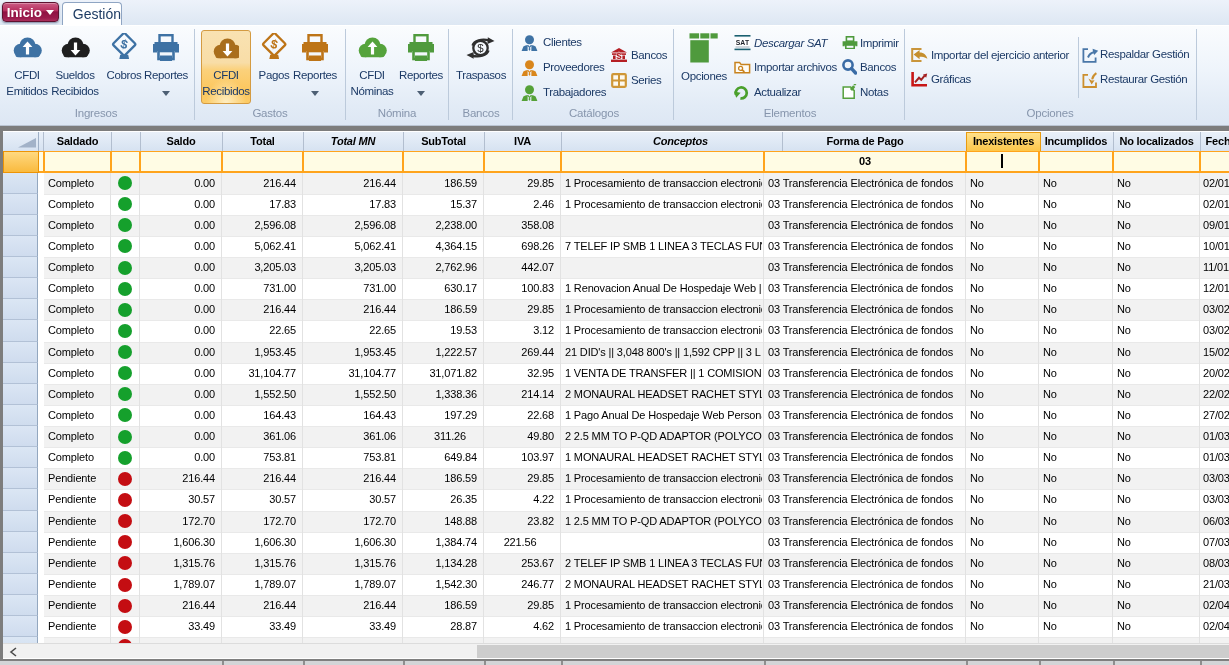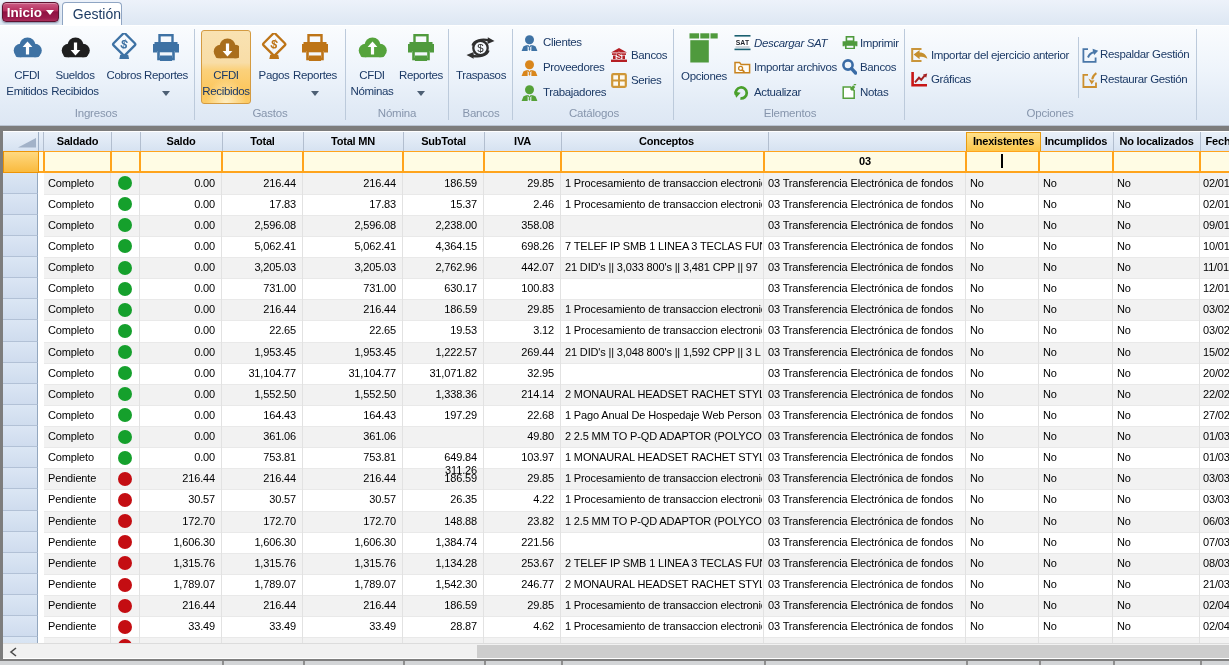--- a/index.html
+++ b/index.html
@@ -231,24 +231,25 @@
 <div class="a" style="left:3px;top:131.5px;width:1226px;height:19.5px;background:linear-gradient(180deg,#e9f0f9,#d6e2f1);"></div>
 <div class="a" style="left:3px;top:131.5px;width:36px;height:19.5px;border-right:1px solid #9fb0c6;"><svg width="36" height="19">
       <polygon points="33,6 33,15.5 15,15.5" fill="#a2b2c8"></polygon>
     </svg></div>
 <div class="a" style="left:39px;top:131.5px;width:5px;height:19.5px;border-right:1px solid #b2becf;"></div>
 <div class="a" style="left:44px;top:131.5px;width:1185px;height:19.5px;">
 <div class="hc" style="left:0px;width:67px;">Saldado</div>
 <div class="hc" style="left:67px;width:29px;"></div>
 <div class="hc" style="left:96px;width:82px;">Saldo</div>
 <div class="hc" style="left:178px;width:81px;">Total</div>
-<div class="hc" style="left:259px;width:100px;">Total MN</div>
+<div class="hc" style="left:259px;width:100px;font-style:italic;">Total MN</div>
 <div class="hc" style="left:359px;width:81px;">SubTotal</div>
 <div class="hc" style="left:440px;width:77px;">IVA</div>
-<div class="hc" style="left:521px;width:203px;">Conceptos</div>
+<div class="hc" style="left:535px;width:203px;font-style:italic;">Conceptos</div>
+<div class="hc" style="left:720px;width:202px;">Forma de Pago</div>
 <div class="hc" style="left:922px;width:73px;background:linear-gradient(180deg,#ffe18a,#fcc446);border:1.5px solid #e89b10;line-height:17px;">Inexistentes</div>
 <div class="hc" style="left:995px;width:74px;">Incumplidos</div>
 <div class="hc" style="left:1069px;width:87px;">No localizados</div>
 <div class="hc" style="left:1156px;width:42px;">Fecha</div>
 </div>
 <div class="a" style="left:3px;top:151.0px;width:1226px;height:19.5px;background:#fffce4;border-top:1.5px solid #ffa41c;"></div>
 <div class="a" style="left:3px;top:170.5px;width:1226px;height:2px;background:#ffa41c;"></div>
 <div class="a" style="left:3px;top:151.0px;width:36px;height:21.5px;background:linear-gradient(180deg,#ffd981,#f9ba3e);border:1px solid #ed9405;"></div>
 <div class="a" style="left:43px;top:151.0px;width:2px;height:19.5px;background:#ffa41c;"></div>
 <div class="a" style="left:110px;top:151.0px;width:2px;height:19.5px;background:#ffa41c;"></div>
@@ -363,33 +364,33 @@
 <div class="cell" style="left:999px;top:63.39px;width:60px;">No</div>
 <div class="cell" style="left:1073px;top:63.39px;width:60px;">No</div>
 <div class="cell" style="left:1159px;top:63.39px;width:28px;">10/01</div>
 <div class="cell" style="left:4px;top:84.52px;width:60px;">Completo</div>
 <div class="a" style="left:74px;top:88.08px;width:14px;height:14px;border-radius:50%;background:#15a02c;"></div>
 <div class="cell num" style="left:98px;top:84.52px;width:73px;">0.00</div>
 <div class="cell num" style="left:180px;top:84.52px;width:72px;">3,205.03</div>
 <div class="cell num" style="left:261px;top:84.52px;width:91px;">3,205.03</div>
 <div class="cell num" style="left:361px;top:84.52px;width:72px;">2,762.96</div>
 <div class="cell num" style="left:442px;top:84.52px;width:68px;">442.07</div>
-<div class="cell" style="left:521px;top:84.52px;width:197px;">21 DID's || 3,033 800's || 3,481 CPP || 97</div>
 <div class="cell" style="left:724px;top:84.52px;width:196px;">03 Transferencia Electrónica de fondos</div>
 <div class="cell" style="left:926px;top:84.52px;width:60px;">No</div>
 <div class="cell" style="left:999px;top:84.52px;width:60px;">No</div>
 <div class="cell" style="left:1073px;top:84.52px;width:60px;">No</div>
 <div class="cell" style="left:1159px;top:84.52px;width:28px;">11/01</div>
 <div class="cell" style="left:4px;top:105.65px;width:60px;">Completo</div>
 <div class="a" style="left:74px;top:109.21px;width:14px;height:14px;border-radius:50%;background:#15a02c;"></div>
 <div class="cell num" style="left:98px;top:105.65px;width:73px;">0.00</div>
 <div class="cell num" style="left:180px;top:105.65px;width:72px;">731.00</div>
 <div class="cell num" style="left:261px;top:105.65px;width:91px;">731.00</div>
 <div class="cell num" style="left:361px;top:105.65px;width:72px;">630.17</div>
 <div class="cell num" style="left:442px;top:105.65px;width:68px;">100.83</div>
+<div class="cell" style="left:521px;top:105.65px;width:197px;">1 Renovacion Anual De Hospedaje Web |</div>
 <div class="cell" style="left:724px;top:105.65px;width:196px;">03 Transferencia Electrónica de fondos</div>
 <div class="cell" style="left:926px;top:105.65px;width:60px;">No</div>
 <div class="cell" style="left:999px;top:105.65px;width:60px;">No</div>
 <div class="cell" style="left:1073px;top:105.65px;width:60px;">No</div>
 <div class="cell" style="left:1159px;top:105.65px;width:28px;">12/01</div>
 <div class="cell" style="left:4px;top:126.78px;width:60px;">Completo</div>
 <div class="a" style="left:74px;top:130.34px;width:14px;height:14px;border-radius:50%;background:#15a02c;"></div>
 <div class="cell num" style="left:98px;top:126.78px;width:73px;">0.00</div>
 <div class="cell num" style="left:180px;top:126.78px;width:72px;">216.44</div>
 <div class="cell num" style="left:261px;top:126.78px;width:91px;">216.44</div>
@@ -427,20 +428,21 @@
 <div class="cell" style="left:999px;top:169.04px;width:60px;">No</div>
 <div class="cell" style="left:1073px;top:169.04px;width:60px;">No</div>
 <div class="cell" style="left:1159px;top:169.04px;width:28px;">15/02</div>
 <div class="cell" style="left:4px;top:190.17px;width:60px;">Completo</div>
 <div class="a" style="left:74px;top:193.73px;width:14px;height:14px;border-radius:50%;background:#15a02c;"></div>
 <div class="cell num" style="left:98px;top:190.17px;width:73px;">0.00</div>
 <div class="cell num" style="left:180px;top:190.17px;width:72px;">31,104.77</div>
 <div class="cell num" style="left:261px;top:190.17px;width:91px;">31,104.77</div>
 <div class="cell num" style="left:361px;top:190.17px;width:72px;">31,071.82</div>
 <div class="cell num" style="left:442px;top:190.17px;width:68px;">32.95</div>
+<div class="cell" style="left:521px;top:190.17px;width:197px;">1 VENTA DE TRANSFER || 1 COMISION</div>
 <div class="cell" style="left:724px;top:190.17px;width:196px;">03 Transferencia Electrónica de fondos</div>
 <div class="cell" style="left:926px;top:190.17px;width:60px;">No</div>
 <div class="cell" style="left:999px;top:190.17px;width:60px;">No</div>
 <div class="cell" style="left:1073px;top:190.17px;width:60px;">No</div>
 <div class="cell" style="left:1159px;top:190.17px;width:28px;">20/02</div>
 <div class="cell" style="left:4px;top:211.30px;width:60px;">Completo</div>
 <div class="a" style="left:74px;top:214.86px;width:14px;height:14px;border-radius:50%;background:#15a02c;"></div>
 <div class="cell num" style="left:98px;top:211.30px;width:73px;">0.00</div>
 <div class="cell num" style="left:180px;top:211.30px;width:72px;">1,552.50</div>
 <div class="cell num" style="left:261px;top:211.30px;width:91px;">1,552.50</div>
@@ -463,21 +465,21 @@
 <div class="cell" style="left:724px;top:232.43px;width:196px;">03 Transferencia Electrónica de fondos</div>
 <div class="cell" style="left:926px;top:232.43px;width:60px;">No</div>
 <div class="cell" style="left:999px;top:232.43px;width:60px;">No</div>
 <div class="cell" style="left:1073px;top:232.43px;width:60px;">No</div>
 <div class="cell" style="left:1159px;top:232.43px;width:28px;">27/02</div>
 <div class="cell" style="left:4px;top:253.56px;width:60px;">Completo</div>
 <div class="a" style="left:74px;top:257.12px;width:14px;height:14px;border-radius:50%;background:#15a02c;"></div>
 <div class="cell num" style="left:98px;top:253.56px;width:73px;">0.00</div>
 <div class="cell num" style="left:180px;top:253.56px;width:72px;">361.06</div>
 <div class="cell num" style="left:261px;top:253.56px;width:91px;">361.06</div>
-<div class="cell num" style="left:361px;top:253.56px;width:72px;margin-top:34px;">311.26</div>
+<div class="cell num" style="left:350px;top:253.56px;width:72px;">311.26</div>
 <div class="cell num" style="left:442px;top:253.56px;width:68px;">49.80</div>
 <div class="cell" style="left:521px;top:253.56px;width:197px;">2 2.5 MM TO P-QD ADAPTOR (POLYCOM</div>
 <div class="cell" style="left:724px;top:253.56px;width:196px;">03 Transferencia Electrónica de fondos</div>
 <div class="cell" style="left:926px;top:253.56px;width:60px;">No</div>
 <div class="cell" style="left:999px;top:253.56px;width:60px;">No</div>
 <div class="cell" style="left:1073px;top:253.56px;width:60px;">No</div>
 <div class="cell" style="left:1159px;top:253.56px;width:28px;">01/03</div>
 <div class="cell" style="left:4px;top:274.69px;width:60px;">Completo</div>
 <div class="a" style="left:74px;top:278.25px;width:14px;height:14px;border-radius:50%;background:#15a02c;"></div>
 <div class="cell num" style="left:98px;top:274.69px;width:73px;">0.00</div>
@@ -529,21 +531,21 @@
 <div class="cell" style="left:926px;top:338.08px;width:60px;">No</div>
 <div class="cell" style="left:999px;top:338.08px;width:60px;">No</div>
 <div class="cell" style="left:1073px;top:338.08px;width:60px;">No</div>
 <div class="cell" style="left:1159px;top:338.08px;width:28px;">06/03</div>
 <div class="cell" style="left:4px;top:359.21px;width:60px;">Pendiente</div>
 <div class="a" style="left:74px;top:362.77px;width:14px;height:14px;border-radius:50%;background:#c40d12;"></div>
 <div class="cell num" style="left:98px;top:359.21px;width:73px;">1,606.30</div>
 <div class="cell num" style="left:180px;top:359.21px;width:72px;">1,606.30</div>
 <div class="cell num" style="left:261px;top:359.21px;width:91px;">1,606.30</div>
 <div class="cell num" style="left:361px;top:359.21px;width:72px;">1,384.74</div>
-<div class="cell num" style="left:442px;top:359.21px;width:68px;">221.56</div>
+<div class="cell num" style="left:442px;top:359.21px;width:68px;text-align:center;">221.56</div>
 <div class="cell" style="left:724px;top:359.21px;width:196px;">03 Transferencia Electrónica de fondos</div>
 <div class="cell" style="left:926px;top:359.21px;width:60px;">No</div>
 <div class="cell" style="left:999px;top:359.21px;width:60px;">No</div>
 <div class="cell" style="left:1073px;top:359.21px;width:60px;">No</div>
 <div class="cell" style="left:1159px;top:359.21px;width:28px;">07/03</div>
 <div class="cell" style="left:4px;top:380.34px;width:60px;">Pendiente</div>
 <div class="a" style="left:74px;top:383.90px;width:14px;height:14px;border-radius:50%;background:#c40d12;"></div>
 <div class="cell num" style="left:98px;top:380.34px;width:73px;">1,315.76</div>
 <div class="cell num" style="left:180px;top:380.34px;width:72px;">1,315.76</div>
 <div class="cell num" style="left:261px;top:380.34px;width:91px;">1,315.76</div>

